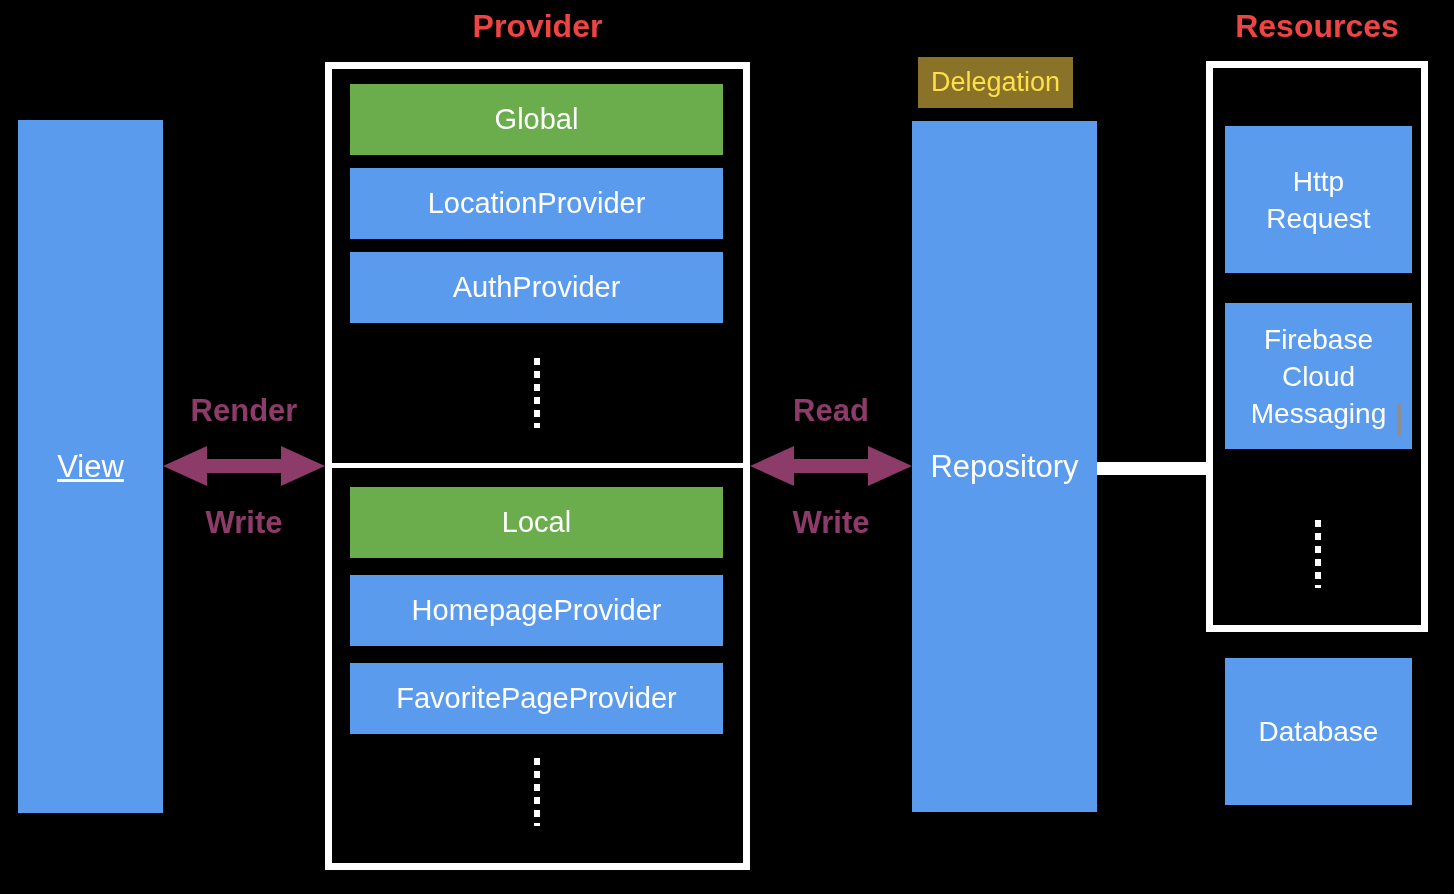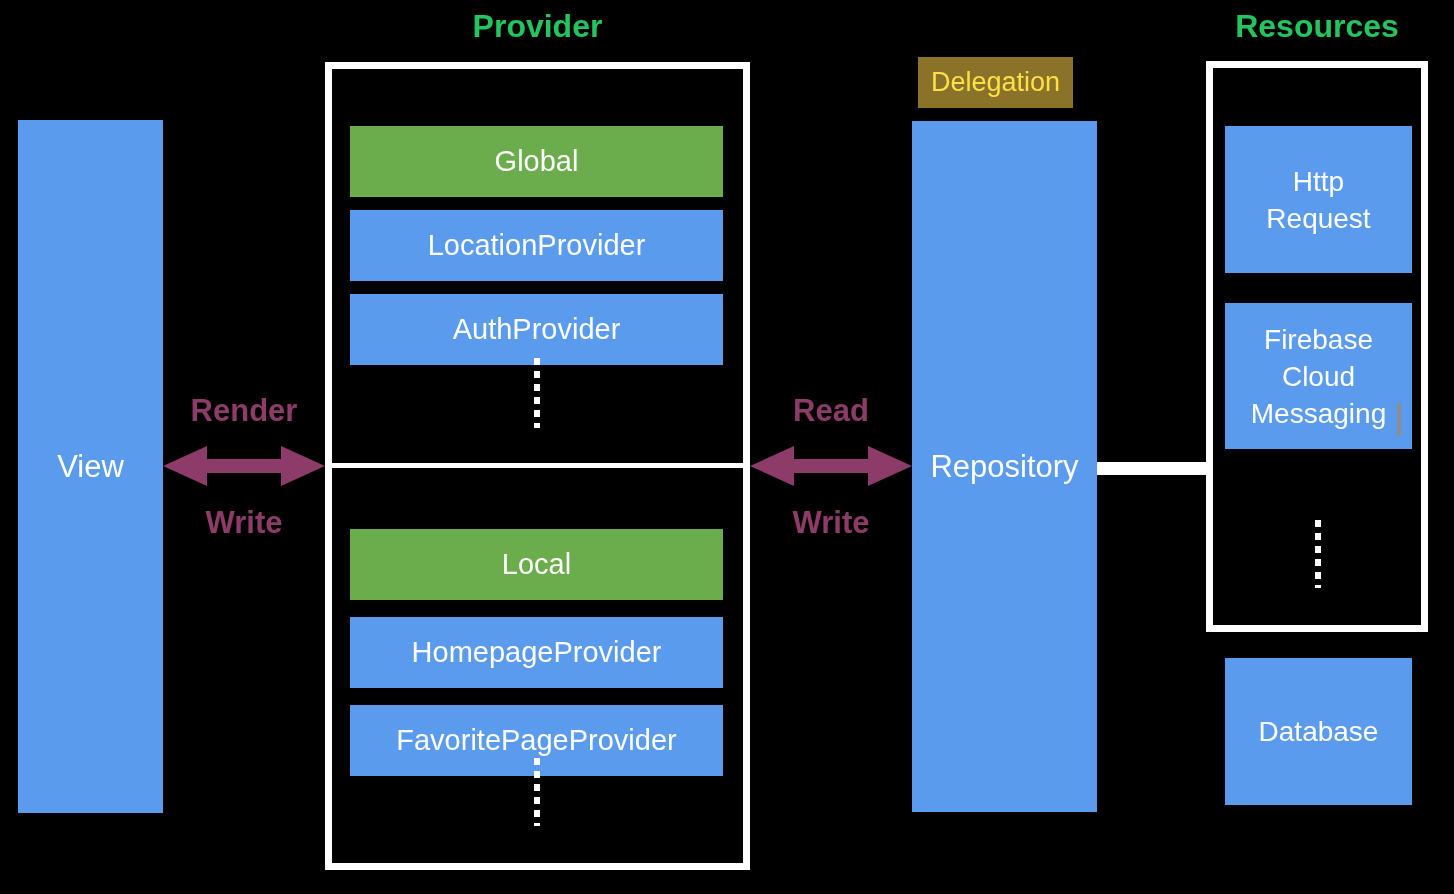--- a/index.html
+++ b/index.html
@@ -16,56 +16,55 @@
     display: flex;
     align-items: center;
     justify-content: center;
     text-align: center;
     color: #fff;
   }
   .blue  { background: #5b9bee; }
   .green { background: #6bac4d; }
 
   
-  .view-box       { left: 18px;  top: 120px; width: 145px; height: 693px; font-size: 31px; }
+  .view-box       { left: 18px;  top: 120px; width: 145px; height: 693px; font-size: 31px; text-decoration: underline; }
   .repository-box { left: 912px; top: 121px; width: 185px; height: 691px; font-size: 31px; }
 
   
   .frame {
     position: absolute;
     border: 7px solid #fff;
     background: #000;
     box-sizing: border-box;
   }
   .provider-frame  { left: 325px;  top: 62px; width: 425px; height: 808px; }
   .resources-frame { left: 1206px; top: 61px; width: 222px; height: 571px; }
 
   .frame-title {
     position: absolute;
     top: 8px;
-    color: #22c55e;
+    color: #ef4444;
     font-weight: bold;
     font-size: 32px;
     text-align: center;
   }
   .provider-title  { left: 325px;  width: 425px; }
   .resources-title { left: 1206px; width: 222px; }
 
   
   .p-row {
     position: absolute;
     left: 18px;
     width: 373px;
     height: 71px;
     display: flex;
     align-items: center;
     justify-content: center;
     color: #fff;
     font-size: 29px;
-    margin-top: 42px;
   }
   .p-global   { top: 15px;  }
   .p-location { top: 99px;  }
   .p-auth     { top: 183px; }
   .p-local    { top: 418px; }
   .p-homepage { top: 506px; text-align: center; }
   .p-favorite { top: 594px; }
 
   .divider {
     position: absolute;

